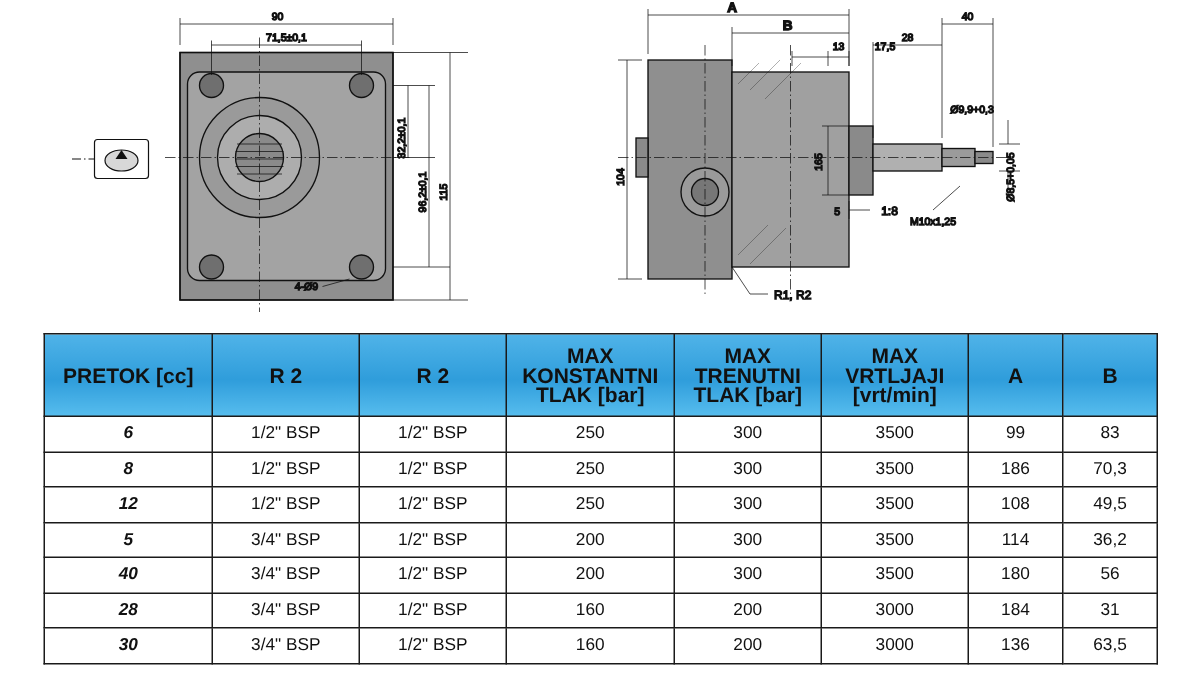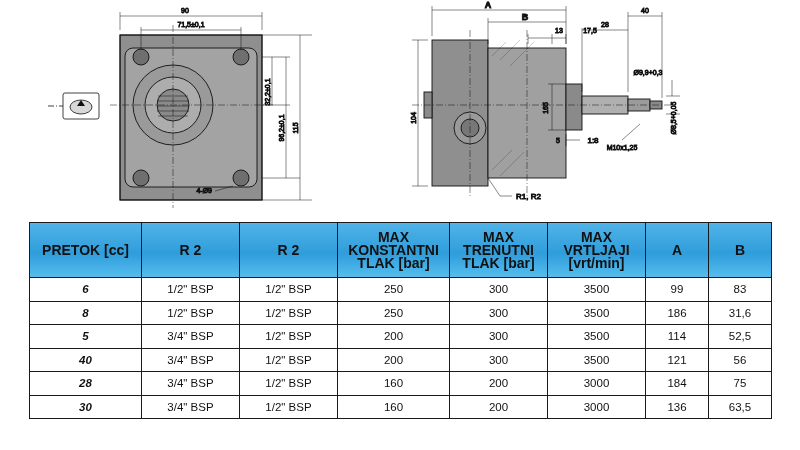--- a/index.html
+++ b/index.html
@@ -299,51 +299,61 @@
         <td>83</td>
       </tr>
       <tr>
         <td class="flow">8</td>
         <td>1/2" BSP</td>
         <td>1/2" BSP</td>
         <td>250</td>
         <td>300</td>
         <td>3500</td>
         <td>186</td>
-        <td>31,6</td>
+        <td>70,3</td>
+      </tr>
+      <tr>
+        <td class="flow">12</td>
+        <td>1/2" BSP</td>
+        <td>1/2" BSP</td>
+        <td>250</td>
+        <td>300</td>
+        <td>3500</td>
+        <td>108</td>
+        <td>49,5</td>
       </tr>
       <tr>
         <td class="flow">5</td>
         <td>3/4" BSP</td>
         <td>1/2" BSP</td>
         <td>200</td>
         <td>300</td>
         <td>3500</td>
         <td>114</td>
-        <td>52,5</td>
+        <td>36,2</td>
       </tr>
       <tr>
         <td class="flow">40</td>
         <td>3/4" BSP</td>
         <td>1/2" BSP</td>
         <td>200</td>
         <td>300</td>
         <td>3500</td>
-        <td>121</td>
+        <td>180</td>
         <td>56</td>
       </tr>
       <tr>
         <td class="flow">28</td>
         <td>3/4" BSP</td>
         <td>1/2" BSP</td>
         <td>160</td>
         <td>200</td>
         <td>3000</td>
         <td>184</td>
-        <td>75</td>
+        <td>31</td>
       </tr>
       <tr>
         <td class="flow">30</td>
         <td>3/4" BSP</td>
         <td>1/2" BSP</td>
         <td>160</td>
         <td>200</td>
         <td>3000</td>
         <td>136</td>
         <td>63,5</td>

